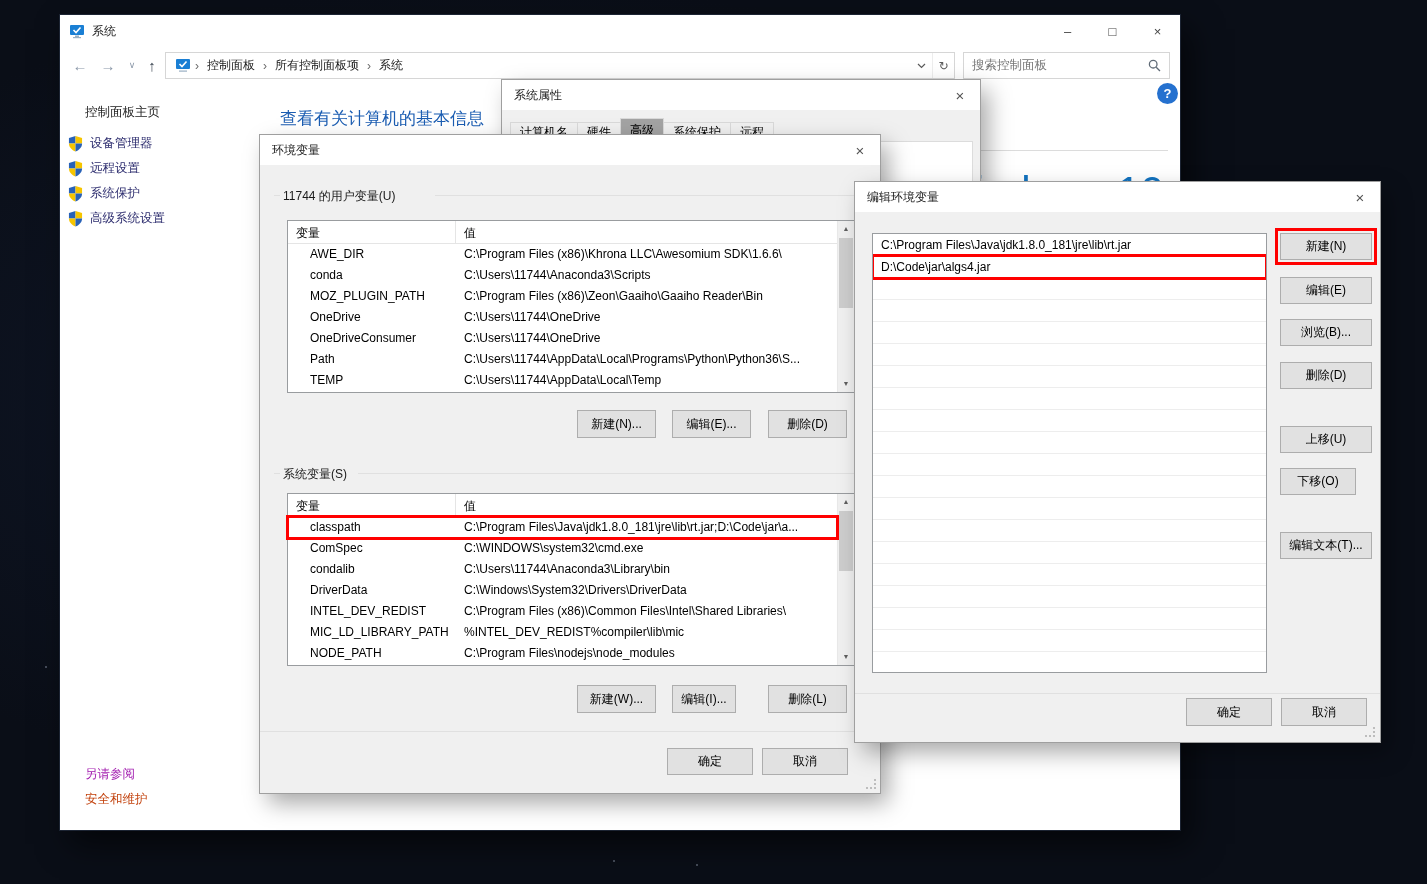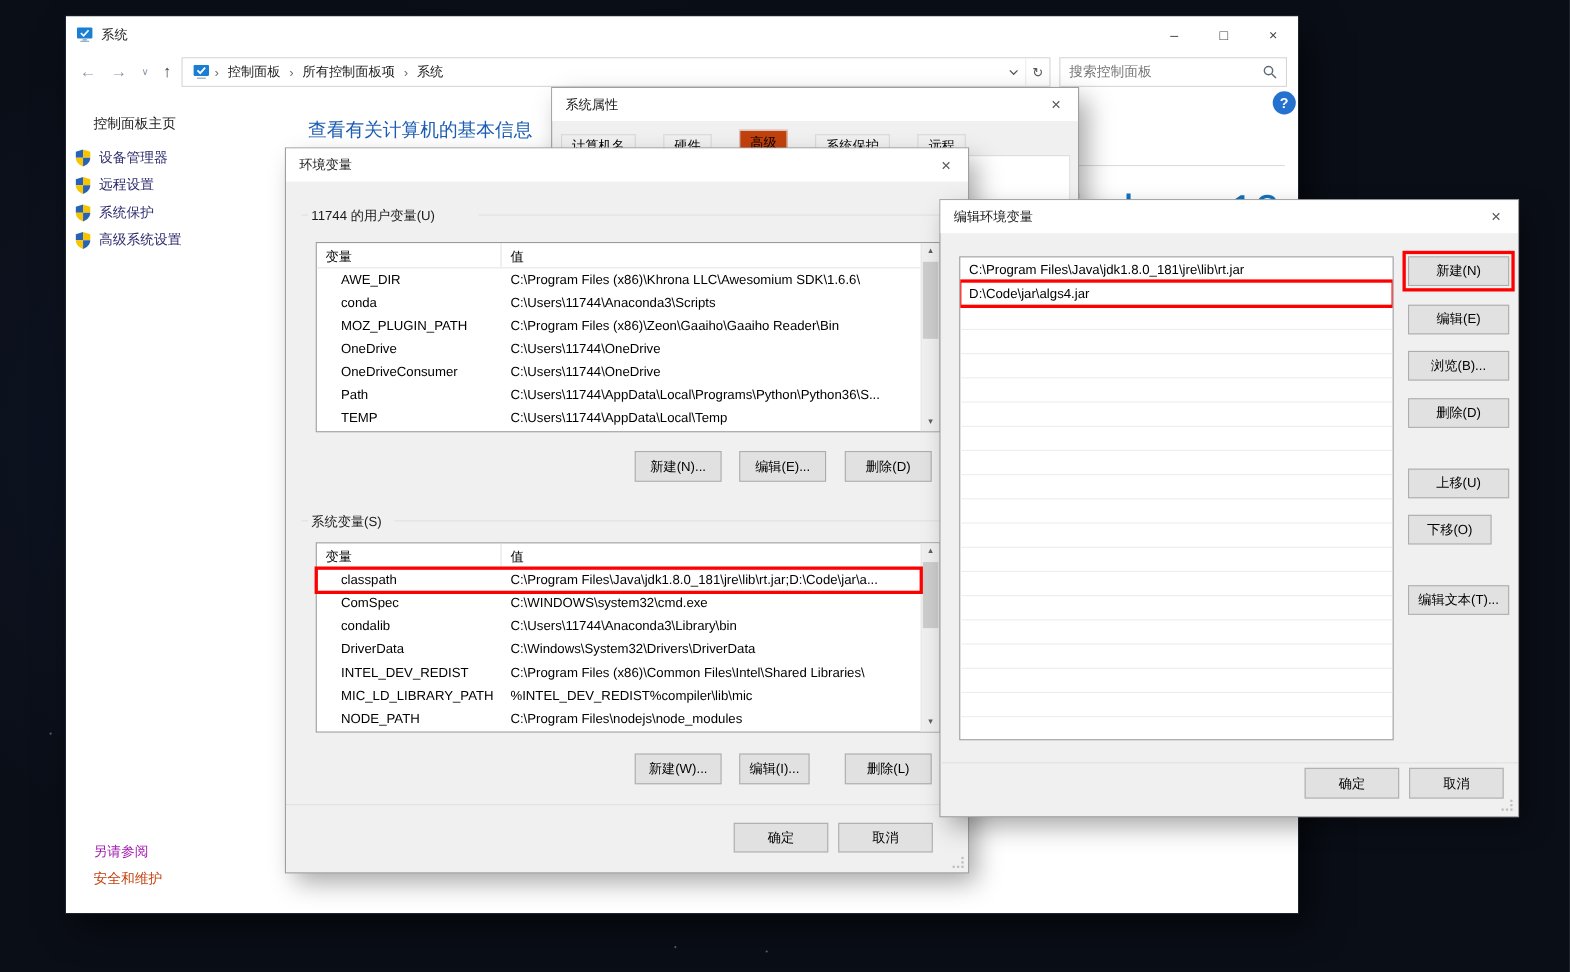--- a/index.html
+++ b/index.html
@@ -44,23 +44,23 @@
   .dlg-close { position:absolute; right:11px; top:7px; width:18px; height:18px; color:#555; font-size:15px; line-height:18px; text-align:center; cursor:pointer; }
   .btn { position:absolute; background:#e1e1e1; border:1px solid #adadad; font-size:12px; color:#000; display:flex; align-items:center; justify-content:center; cursor:pointer; font-family:inherit; }
   .grip { position:absolute; width:10px; height:10px; }
   .grip i { position:absolute; width:2px; height:2px; background:#bdbdbd; }
   .grip i:nth-child(1){ right:0; bottom:0; } .grip i:nth-child(2){ right:4px; bottom:0; }
   .grip i:nth-child(3){ right:0; bottom:4px; } .grip i:nth-child(4){ right:8px; bottom:0; }
   .grip i:nth-child(5){ right:0; bottom:8px; }
 
   
   #sysprops { left:502px; top:80px; width:478px; height:560px; z-index:2; }
-  .tabs { position:absolute; left:8px; top:38px; height:24px; display:flex; align-items:flex-end;gap:26px; }
+  .tabs { position:absolute; left:8px; top:38px; height:24px; display:flex; align-items:flex-end; }
   .tab { height:20px; padding:0 9px; background:#f0f0f0; border:1px solid #d9d9d9; border-bottom:none; font-size:12px; display:flex; align-items:center; margin-right:-1px; }
-  .tab.sel { height:24px; background:#c2410c; position:relative; z-index:2; }
+  .tab.sel { height:24px; background:#a3a3a3; position:relative; z-index:2; }
   .tabpanel { position:absolute; left:7px; top:61px; width:464px; height:490px; background:#fff; border:1px solid #dcdcdc; }
 
   
   #envdlg { left:260px; top:135px; width:620px; height:658px; z-index:3; }
   .group-label { position:absolute; font-size:12px; color:#1a1a1a; background:#f0f0f0; padding:0 3px; z-index:2; }
   .vartable { position:absolute; background:#fff; border:1px solid #999c9f; }
   .vt-head { display:flex; height:23px; border-bottom:1px solid #e5e5e5; font-size:12px; }
   .vt-head .c1 { width:168px; padding:4px 0 0 8px; border-right:1px solid #e5e5e5; }
   .vt-head .c2 { flex:1; padding:4px 0 0 8px; }
   .vt-row { display:flex; height:21px; font-size:12px; line-height:21px; }

